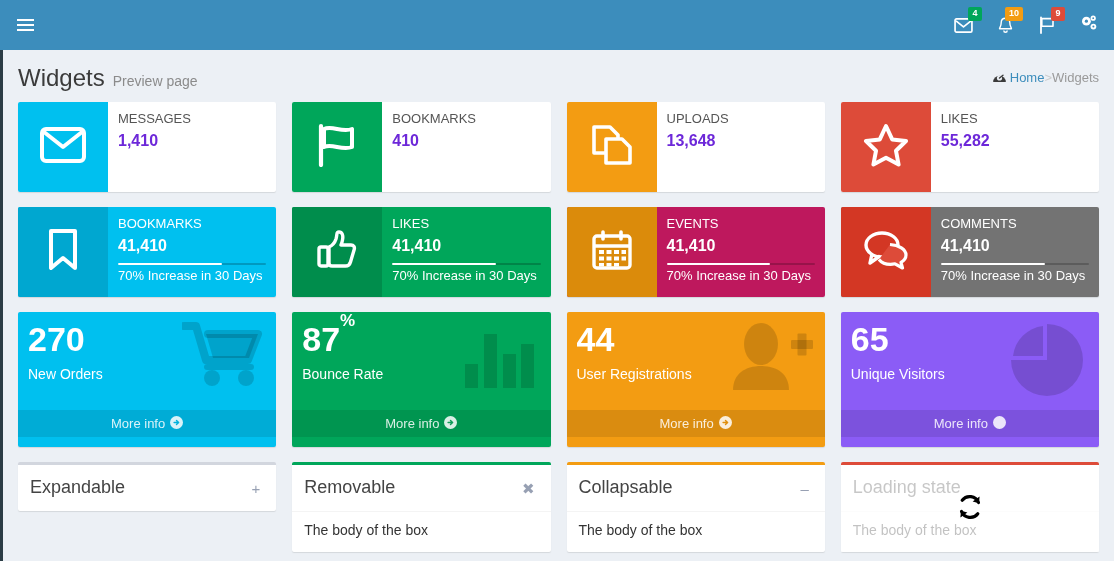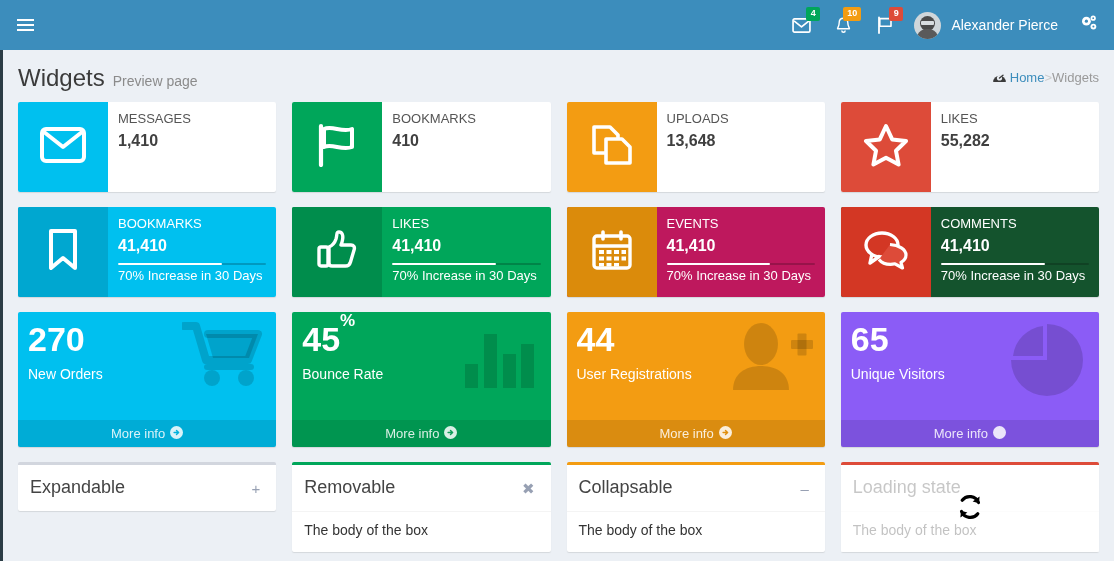--- a/index.html
+++ b/index.html
@@ -97,21 +97,21 @@
   }
   .info-box-content {
     flex: 1; padding: 9px 10px 0 10px; display: flex; flex-direction: column;
     min-width: 0;
   }
   .info-box-text {
     font-size: 13px; text-transform: uppercase; color: #555;
     white-space: nowrap; overflow: hidden; text-overflow: ellipsis; line-height: 1.3;
   }
   .info-box-number {
-    font-size: 16px; font-weight: bold; color: #404040; margin-top: 2px; line-height: 1.4;
+    font-size: 16px; font-weight: bold; color: #6d28d9; margin-top: 2px; line-height: 1.4;
   }
   
   .info-box.colored .info-box-text,
   .info-box.colored .info-box-number { color: #fff; }
   .progress {
     background: rgba(0,0,0,0.2); height: 2px; margin: 6px 0 3px 0; border-radius: 1px;
   }
   .progress-bar { height: 2px; background: #fff; border-radius: 1px; }
   .progress-description { font-size: 13px; color: #fff; white-space: nowrap; }
 
@@ -125,21 +125,21 @@
     font-size: 34px; font-weight: bold; margin: 0 0 8px 0; white-space: nowrap;
     padding: 0; color: #fff; line-height: 1.05;
   }
   .small-box h3 sup { font-size: 17px; top: -13px; position: relative; font-weight: bold; }
   .small-box p { font-size: 14px; color: #fff; margin: 0; }
   .small-box .sb-icon {
     position: absolute; top: 8px; right: 12px; z-index: 1;
     color: rgba(0,0,0,0.15);
   }
   .small-box-footer {
-    position: absolute; left: 0; right: 0; bottom: 0; height: 27px;
+    position: absolute; left: 0; right: 0; bottom: 10px; height: 27px;
     background: rgba(0,0,0,0.1); color: rgba(255,255,255,0.85);
     display: flex; align-items: center; justify-content: center;
     font-size: 13px; text-decoration: none; gap: 5px;
   }
 
   
   .box {
     position: relative; background: #fff; border-top: 3px solid #d2d6de;
     margin-bottom: 20px; border-radius: 2px; box-shadow: 0 1px 1px rgba(0,0,0,0.1);
   }
@@ -205,28 +205,20 @@
       <div class="nav-item">
         <span>
           <svg width="18" height="18" viewBox="0 0 18 18">
               <path d="M3 1.5 V17" stroke="#fff" stroke-width="1.8" stroke-linecap="round"></path>
               <path d="M3.8 2.6 H15 V10.2 H3.8 Z" fill="none" stroke="#fff" stroke-width="1.6" stroke-linejoin="round"></path>
             </svg>
         </span>
         <span class="badge red">9</span>
       </div>
 
-      <div class="user-menu">
-        <span class="avatar">
-          <span class="a-head"></span>
-            <span class="a-glass"></span>
-            <span class="a-body"></span>
-        </span>
-        <span class="user-name">Alexander Pierce</span>
-      </div>
 
       <div class="control-sidebar-btn">
         <span>
           <svg width="18" height="16" viewBox="0 0 18 16">
             <g fill="#fff">
               <circle cx="6.4" cy="6.2" r="4.4"></circle>
               <circle cx="13.2" cy="3.2" r="2.6"></circle>
               <circle cx="13.4" cy="11.6" r="2.9"></circle>
             </g>
             <circle cx="6.4" cy="6.2" r="1.6" fill="#3c8dbc"></circle>
@@ -401,21 +393,21 @@
               <span class="info-box-number">41,410</span>
               <div class="progress">
                   <div class="progress-bar" style="width:70%"></div>
                 </div>
               <span class="progress-description">70% Increase in 30 Days</span>
             </div>
           </div>
         </div>
 
         <div class="col3">
-          <div class="info-box colored" style="background:#14532d">
+          <div class="info-box colored" style="background:#737373">
             <div class="info-box-icon" style="background:#d33724">
               <span>
                 <svg width="46" height="40" viewBox="0 0 46 40">
                     <ellipse cx="19" cy="15" rx="16" ry="12" fill="none" stroke="#fff" stroke-width="3.4"></ellipse>
                     <path d="M9 24 L7 33 L17 26" fill="none" stroke="#fff" stroke-width="3.4" stroke-linejoin="round"></path>
                     <path d="M27 14.5 C36 15 43 19.5 43 25 C43 28 41 30.6 38 32.3 L39.5 38 L32 33.8 C30.5 34.1 29 34.3 27.5 34.3 C22.5 34.3 18.3 32.3 16 29.4" fill="#dd4b39" stroke="#fff" stroke-width="3.2" stroke-linejoin="round"></path>
                   </svg>
               </span>
             </div>
             <div class="info-box-content">
@@ -455,21 +447,21 @@
                     <path d="M4.4 7 H9 M7 4.8 L9.3 7 L7 9.2" stroke="#00b2dd" stroke-width="1.5" fill="none" stroke-linecap="round" stroke-linejoin="round"></path>
                   </svg>
               </span>
             </a>
           </div>
         </div>
 
         <div class="col3">
           <div class="small-box" style="background:#00a65a">
             <div class="inner">
-              <h3><span>45</span><sup>%</sup></h3>
+              <h3><span>87</span><sup>%</sup></h3>
               <p>Bounce Rate</p>
             </div>
             <div class="sb-icon">
               <svg width="80" height="70" viewBox="0 0 80 70" fill="currentColor">
                   <rect x="6" y="44" width="13" height="24"></rect>
                   <rect x="25" y="14" width="13" height="54"></rect>
                   <rect x="44" y="34" width="13" height="34"></rect>
                   <rect x="62" y="24" width="13" height="44"></rect>
                 </svg>
             </div>

